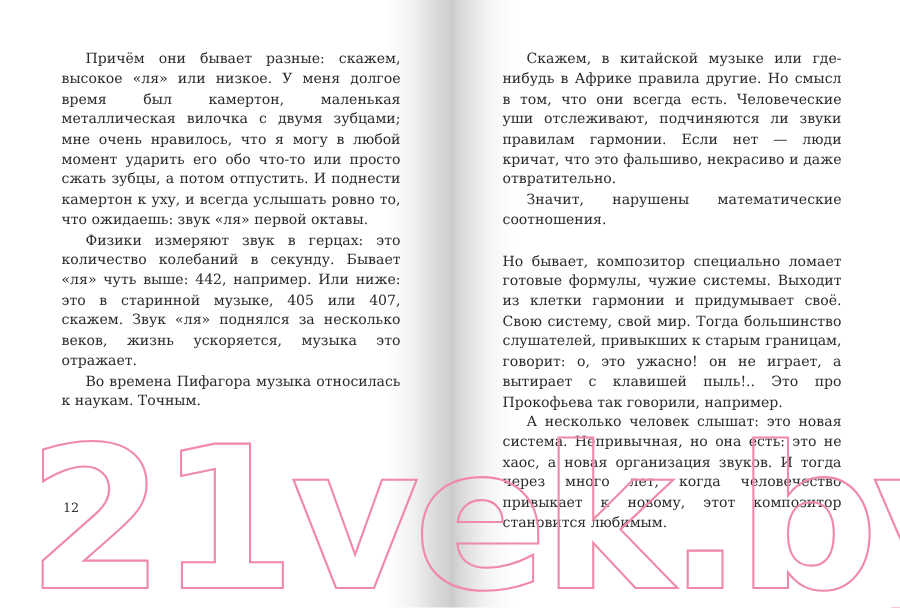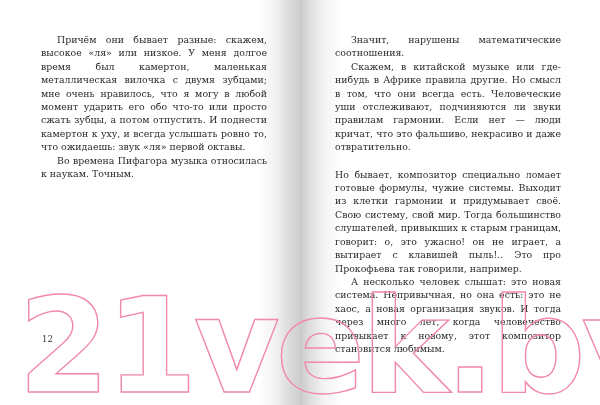--- a/index.html
+++ b/index.html
@@ -31,33 +31,34 @@
     font-size: 132px; fill: none; stroke: #f08aa8; stroke-width: 1.4; letter-spacing: -4px;
   }
 </style>
 </head>
 <body>
 
 <div class="spread">
   <div class="page left">
     <div class="text">
       <p class="ind">Причём они бывает разные: скажем, высокое «ля» или низкое. У меня долгое время был камертон, маленькая металлическая вилочка с двумя зубцами; мне очень нравилось, что я могу в любой момент ударить его обо что-то или просто сжать зубцы, а потом отпустить. И поднести камертон к уху, и всегда услышать ровно то, что ожидаешь: звук «ля» первой октавы.</p>
+      <p class="ind">Физики измеряют звук в герцах: это количество колебаний в секунду. Бывает «ля» чуть выше: 442, например. Или ниже: это в старинной музыке, 405 или 407, скажем. Звук «ля» поднялся за несколько веков, жизнь ускоряется, музыка это отражает.</p>
       <p class="ind">Во времена Пифагора музыка относилась к наукам. Точным.</p>
 
     </div>
     <div class="folio left">12</div>
   </div>
   <div class="page right">
     
   </div>
 </div>
 
 <div class="text" style="left:335px; top:33px; width:226px; position:absolute;">
+  <p class="ind">Скажем, в китайской музыке или где-нибудь в Африке правила другие. Но смысл в том, что они всегда есть. Человеческие уши отслеживают, подчиняются ли звуки правилам гармонии. Если нет — люди кричат, что это фальшиво, некрасиво и даже отвратительно.</p>
   <p class="ind">Значит, нарушены математические соотношения.</p>
-  <p class="ind">Скажем, в китайской музыке или где-нибудь в Африке правила другие. Но смысл в том, что они всегда есть. Человеческие уши отслеживают, подчиняются ли звуки правилам гармонии. Если нет — люди кричат, что это фальшиво, некрасиво и даже отвратительно.</p>
   <p class="gap">Но бывает, композитор специально ломает готовые формулы, чужие системы. Выходит из клетки гармонии и придумывает своё. Свою систему, свой мир. Тогда большинство слушателей, привыкших к старым границам, говорит: о, это ужасно! он не играет, а вытирает с клавишей пыль!.. Это про Прокофьева так говорили, например.</p>
   <p class="ind">А несколько человек слышат: это новая система. Непривычная, но она есть: это не хаос, а новая организация звуков. И тогда через много лет, когда человечество привыкает к новому, этот композитор становится любимым.</p>
 
 </div>
 
 <svg class="watermark" viewBox="0 0 600 405">
   <text x="18" y="392">21vek.by</text>
 </svg>
 
 </body></html>

